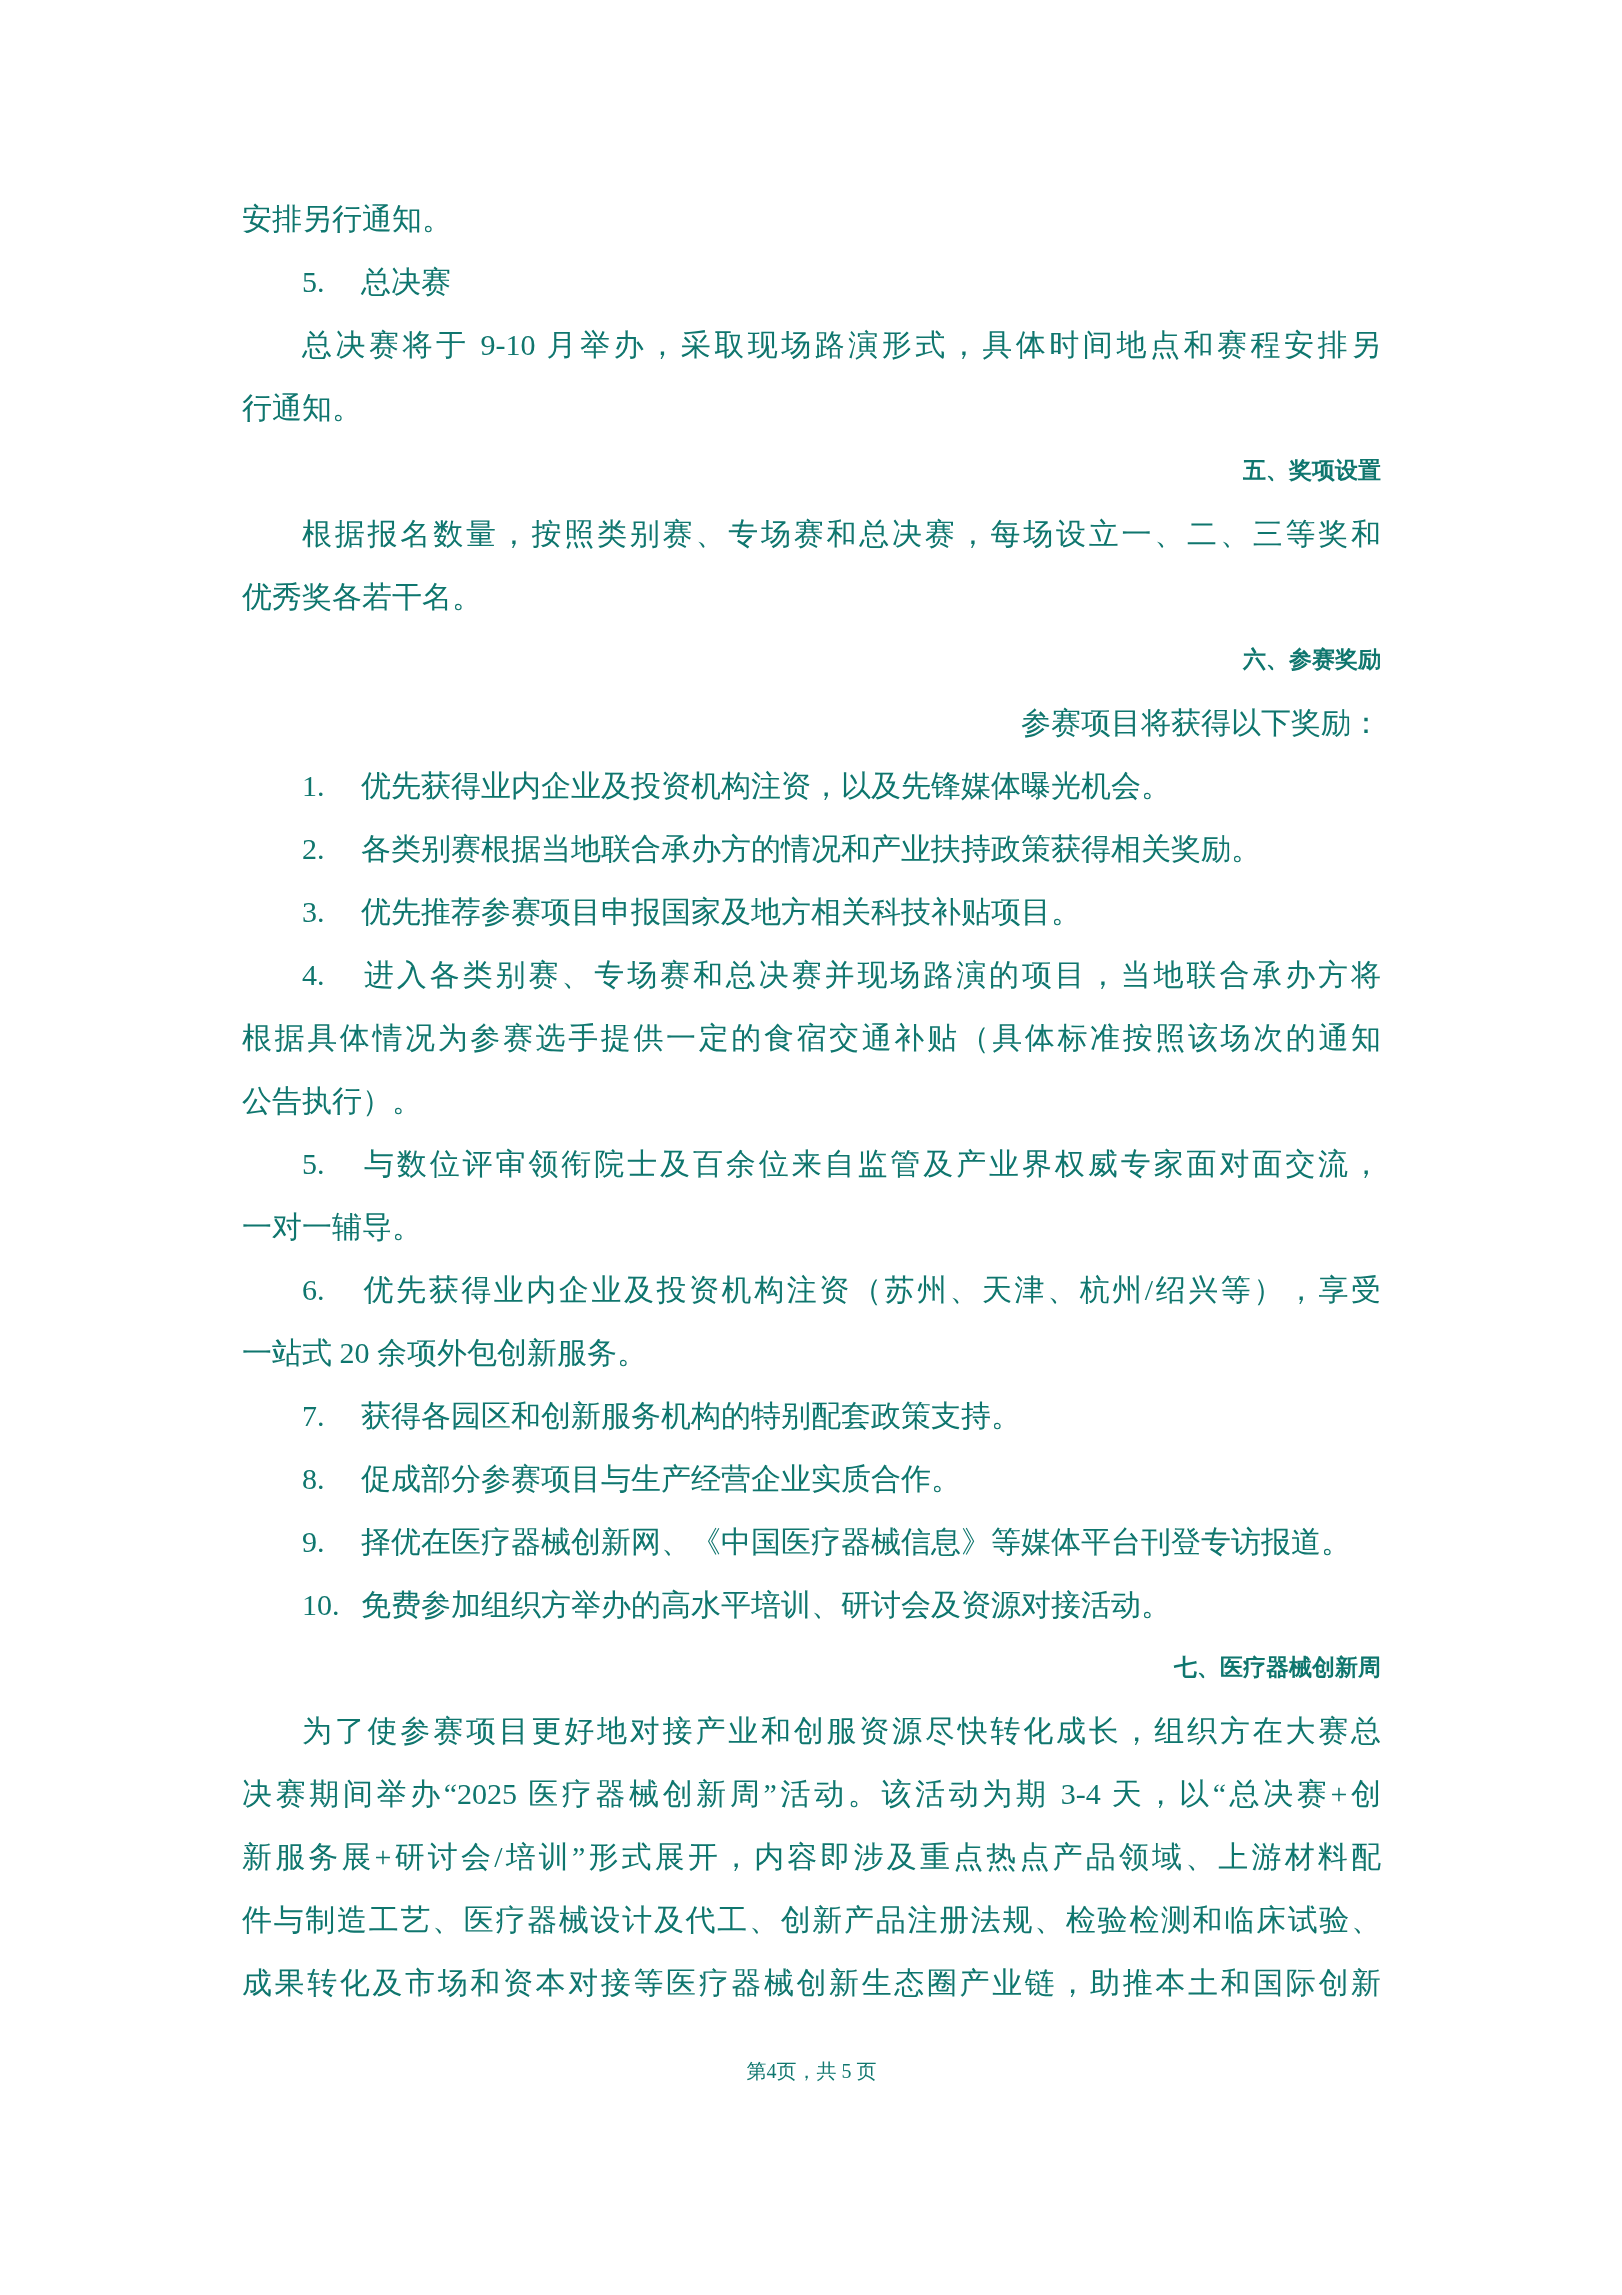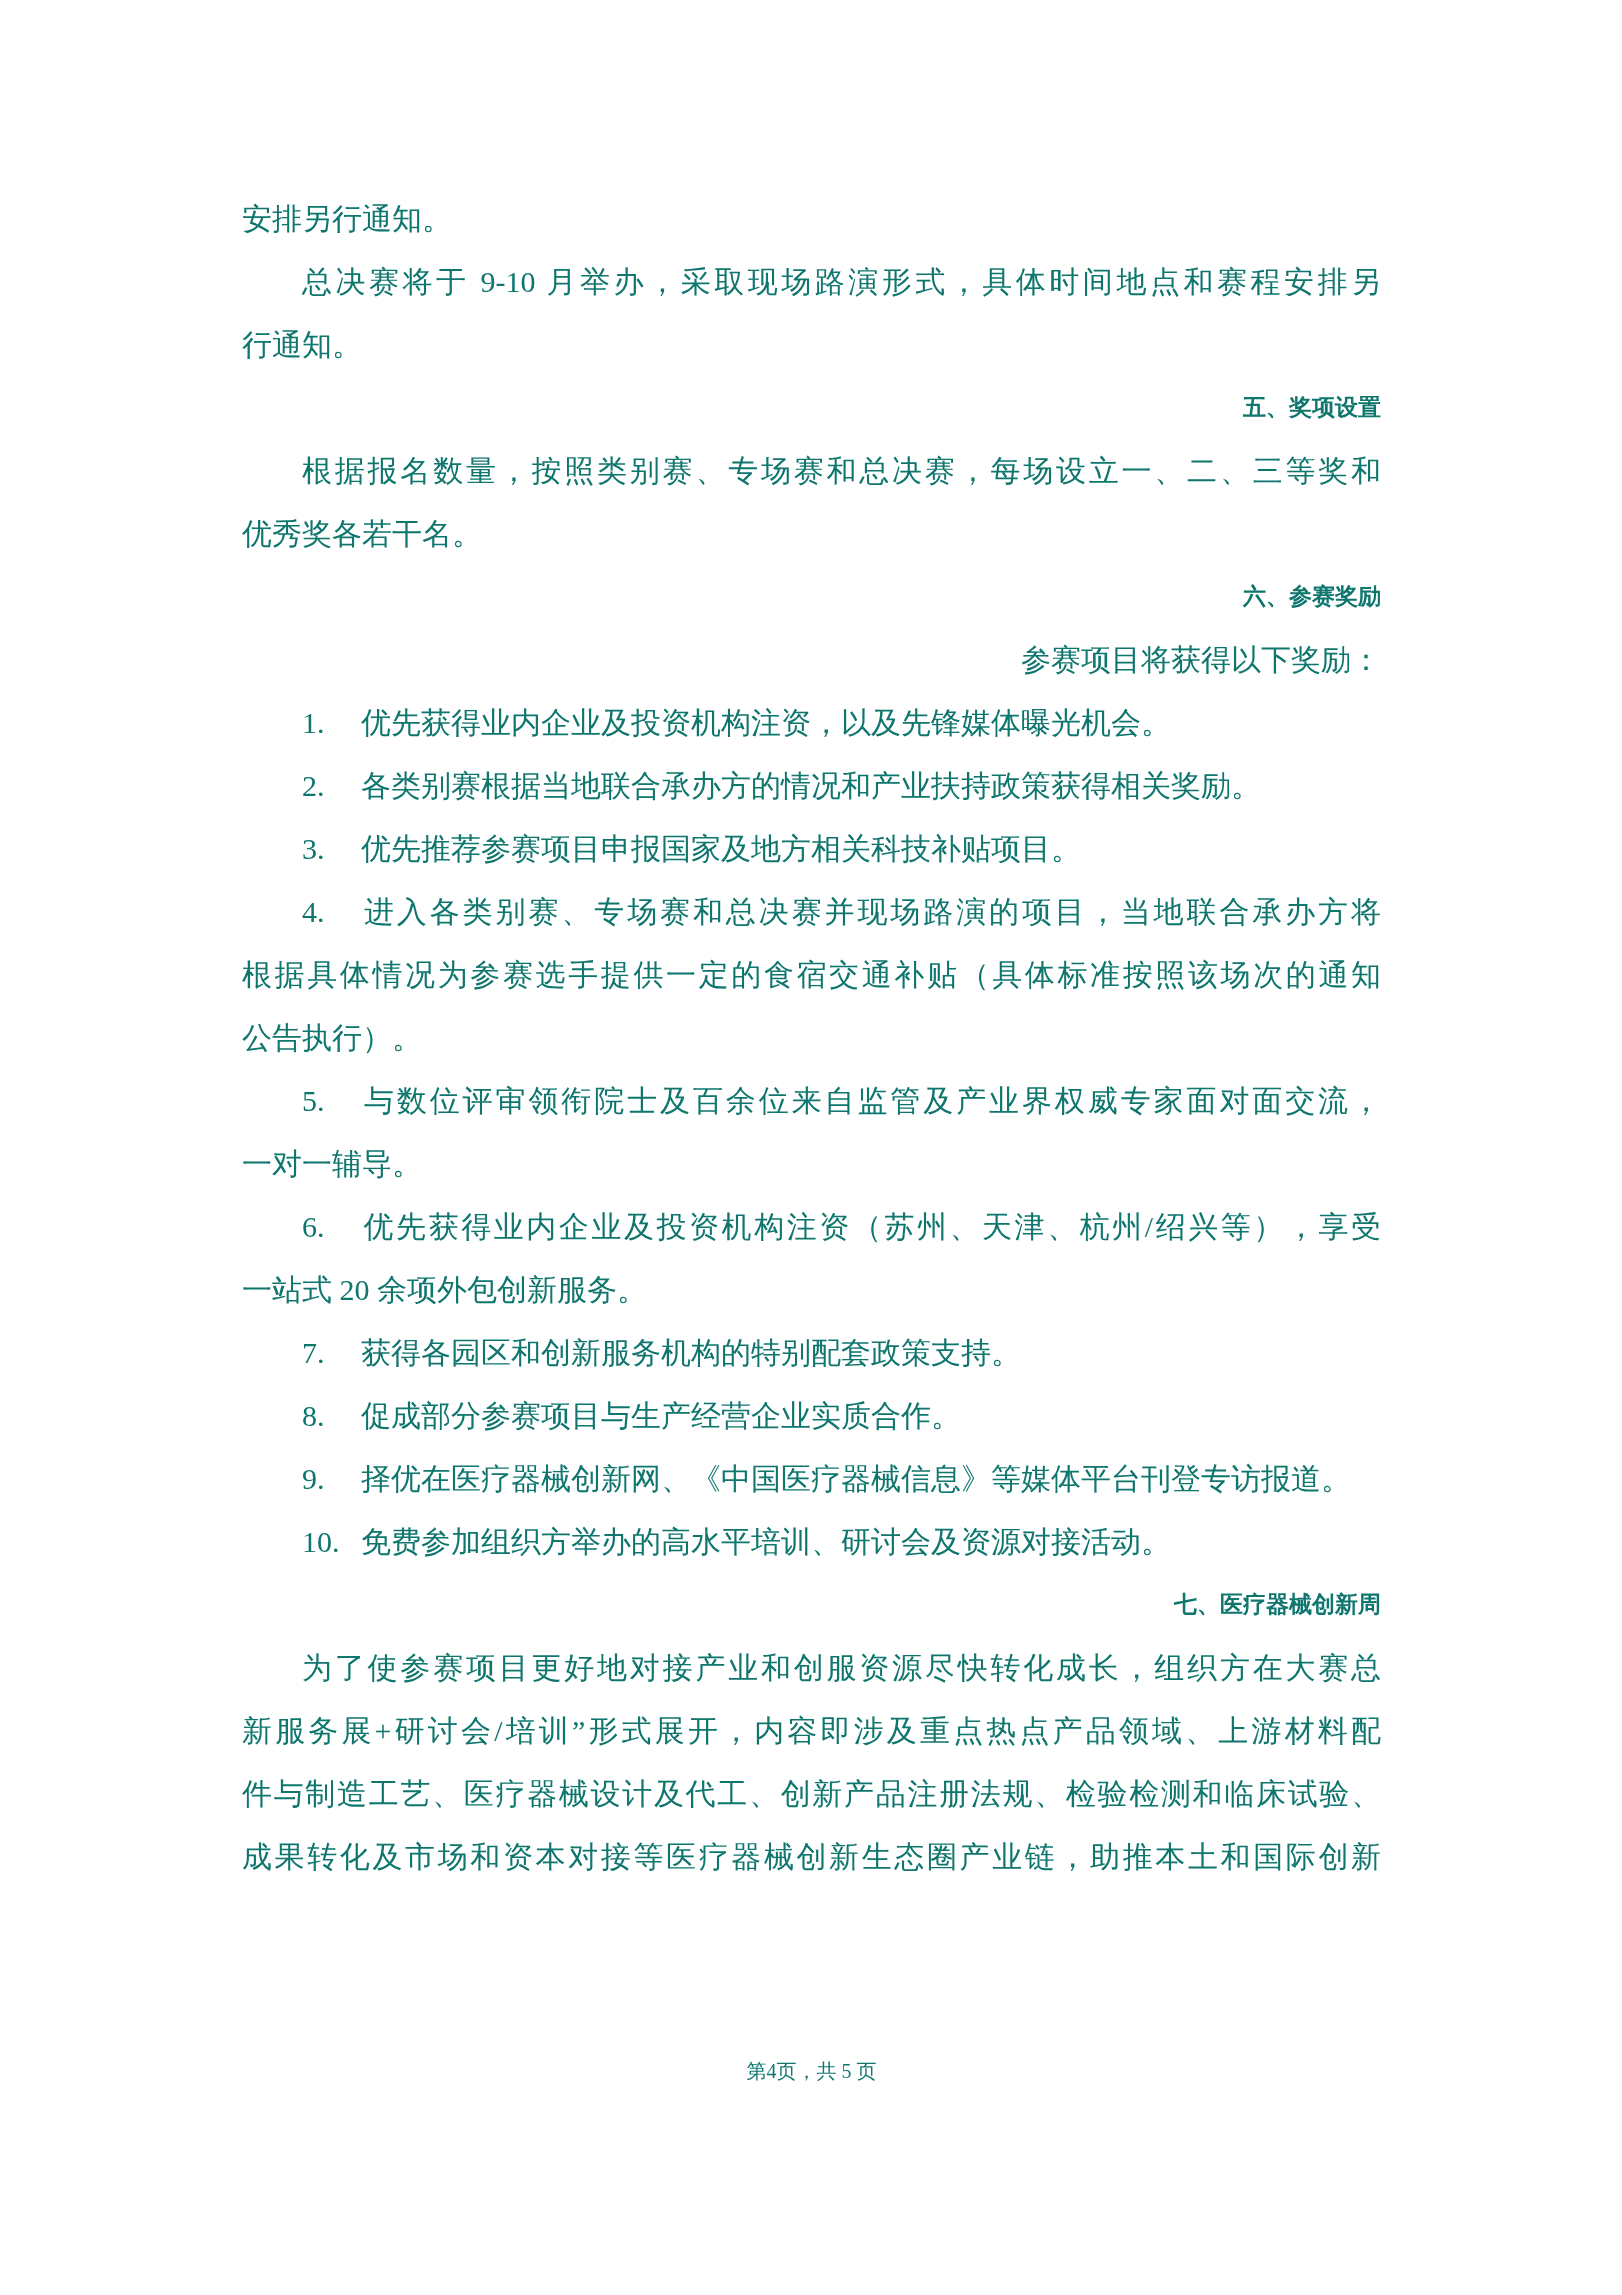--- a/index.html
+++ b/index.html
@@ -51,20 +51,21 @@
   }
 </style>
 </head>
 <body>
 
 <div class="page">
   <div class="content">
 
     <div class="ln">安排另行通知。</div>
 
+    <div class="ln item"><span class="num">5.</span><span>总决赛</span></div>
 
     <div class="ln ind just">总决赛将于 9-10 月举办，采取现场路演形式，具体时间地点和赛程安排另</div>
     <div class="ln">行通知。</div>
 
     <div class="ln hd">五、奖项设置</div>
 
     <div class="ln ind just">根据报名数量，按照类别赛、专场赛和总决赛，每场设立一、二、三等奖和</div>
     <div class="ln">优秀奖各若干名。</div>
 
     <div class="ln hd">六、参赛奖励</div>
@@ -94,20 +95,21 @@
 
     <div class="ln item"><span class="num">8.</span><span>促成部分参赛项目与生产经营企业实质合作。</span></div>
 
     <div class="ln item"><span class="num">9.</span><span>择优在医疗器械创新网、《中国医疗器械信息》等媒体平台刊登专访报道。</span></div>
 
     <div class="ln item"><span class="num">10.</span><span>免费参加组织方举办的高水平培训、研讨会及资源对接活动。</span></div>
 
     <div class="ln hd">七、医疗器械创新周</div>
 
     <div class="ln ind just">为了使参赛项目更好地对接产业和创服资源尽快转化成长，组织方在大赛总</div>
+    <div class="ln just">决赛期间举办“2025 医疗器械创新周”活动。该活动为期 3-4 天，以“总决赛+创</div>
     <div class="ln just">新服务展+研讨会/培训”形式展开，内容即涉及重点热点产品领域、上游材料配</div>
     <div class="ln just">件与制造工艺、医疗器械设计及代工、创新产品注册法规、检验检测和临床试验、</div>
     <div class="ln just">成果转化及市场和资本对接等医疗器械创新生态圈产业链，助推本土和国际创新</div>
 
   </div>
 
   <div class="footer">第4页，共 5 页</div>
 </div>
 
 

